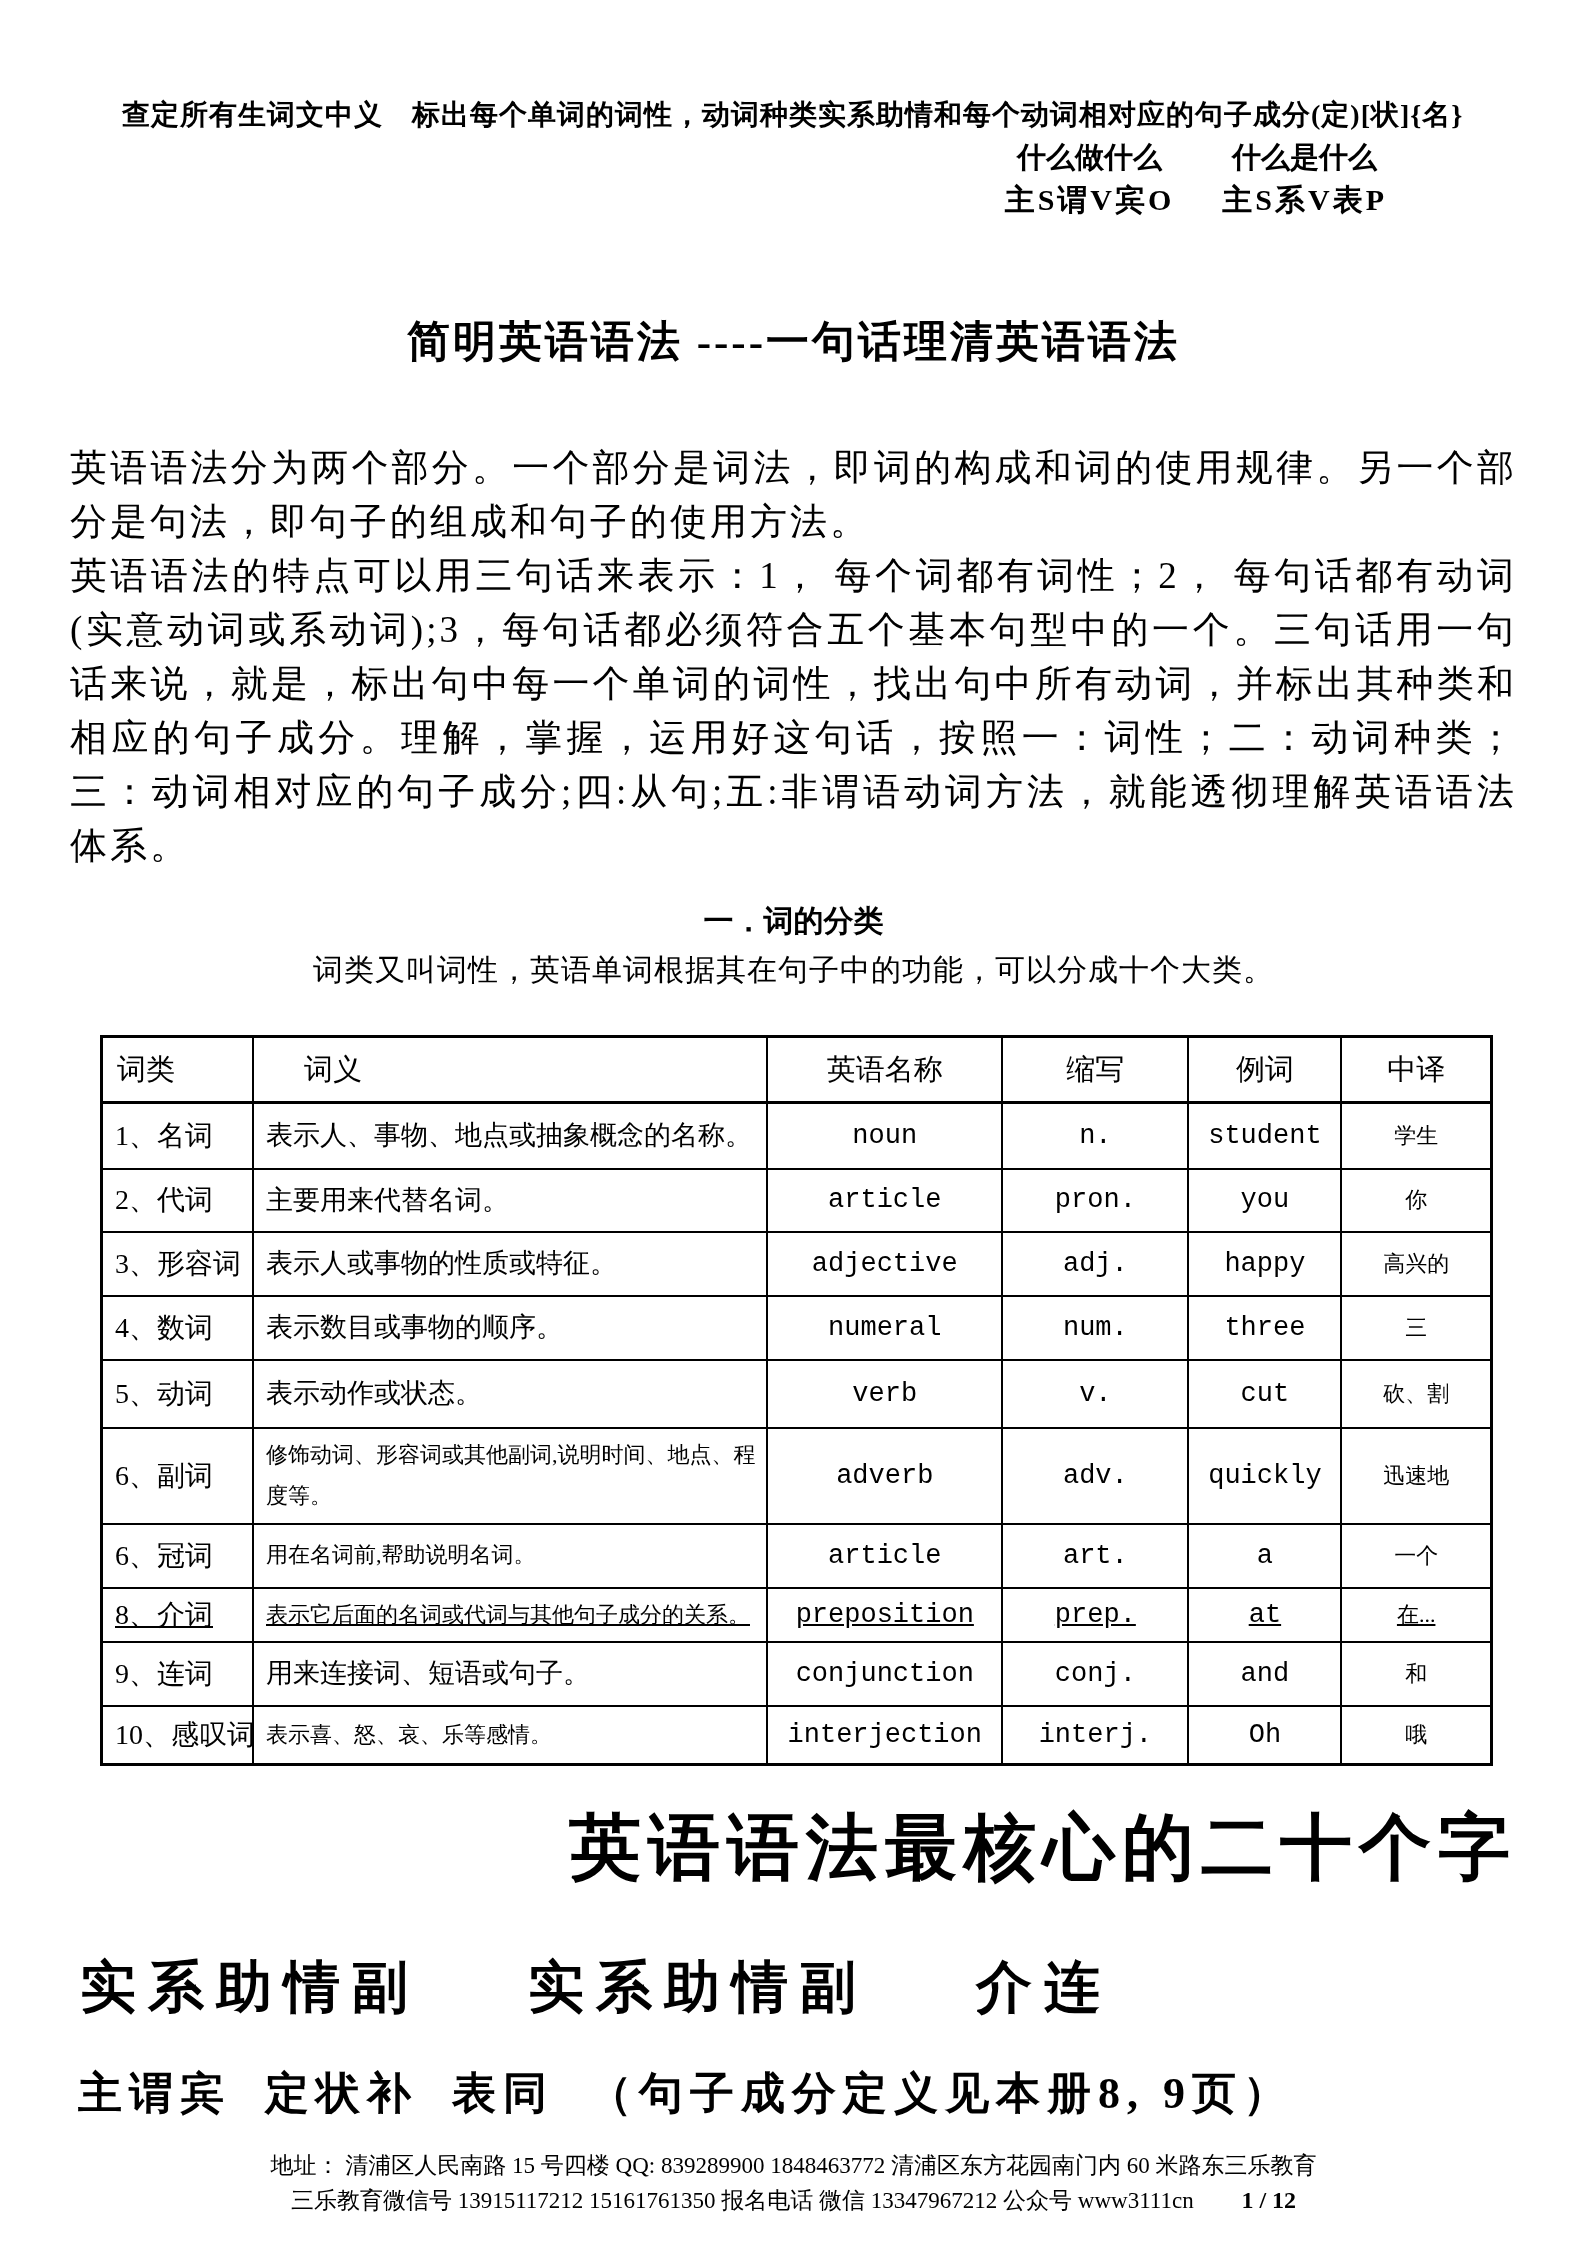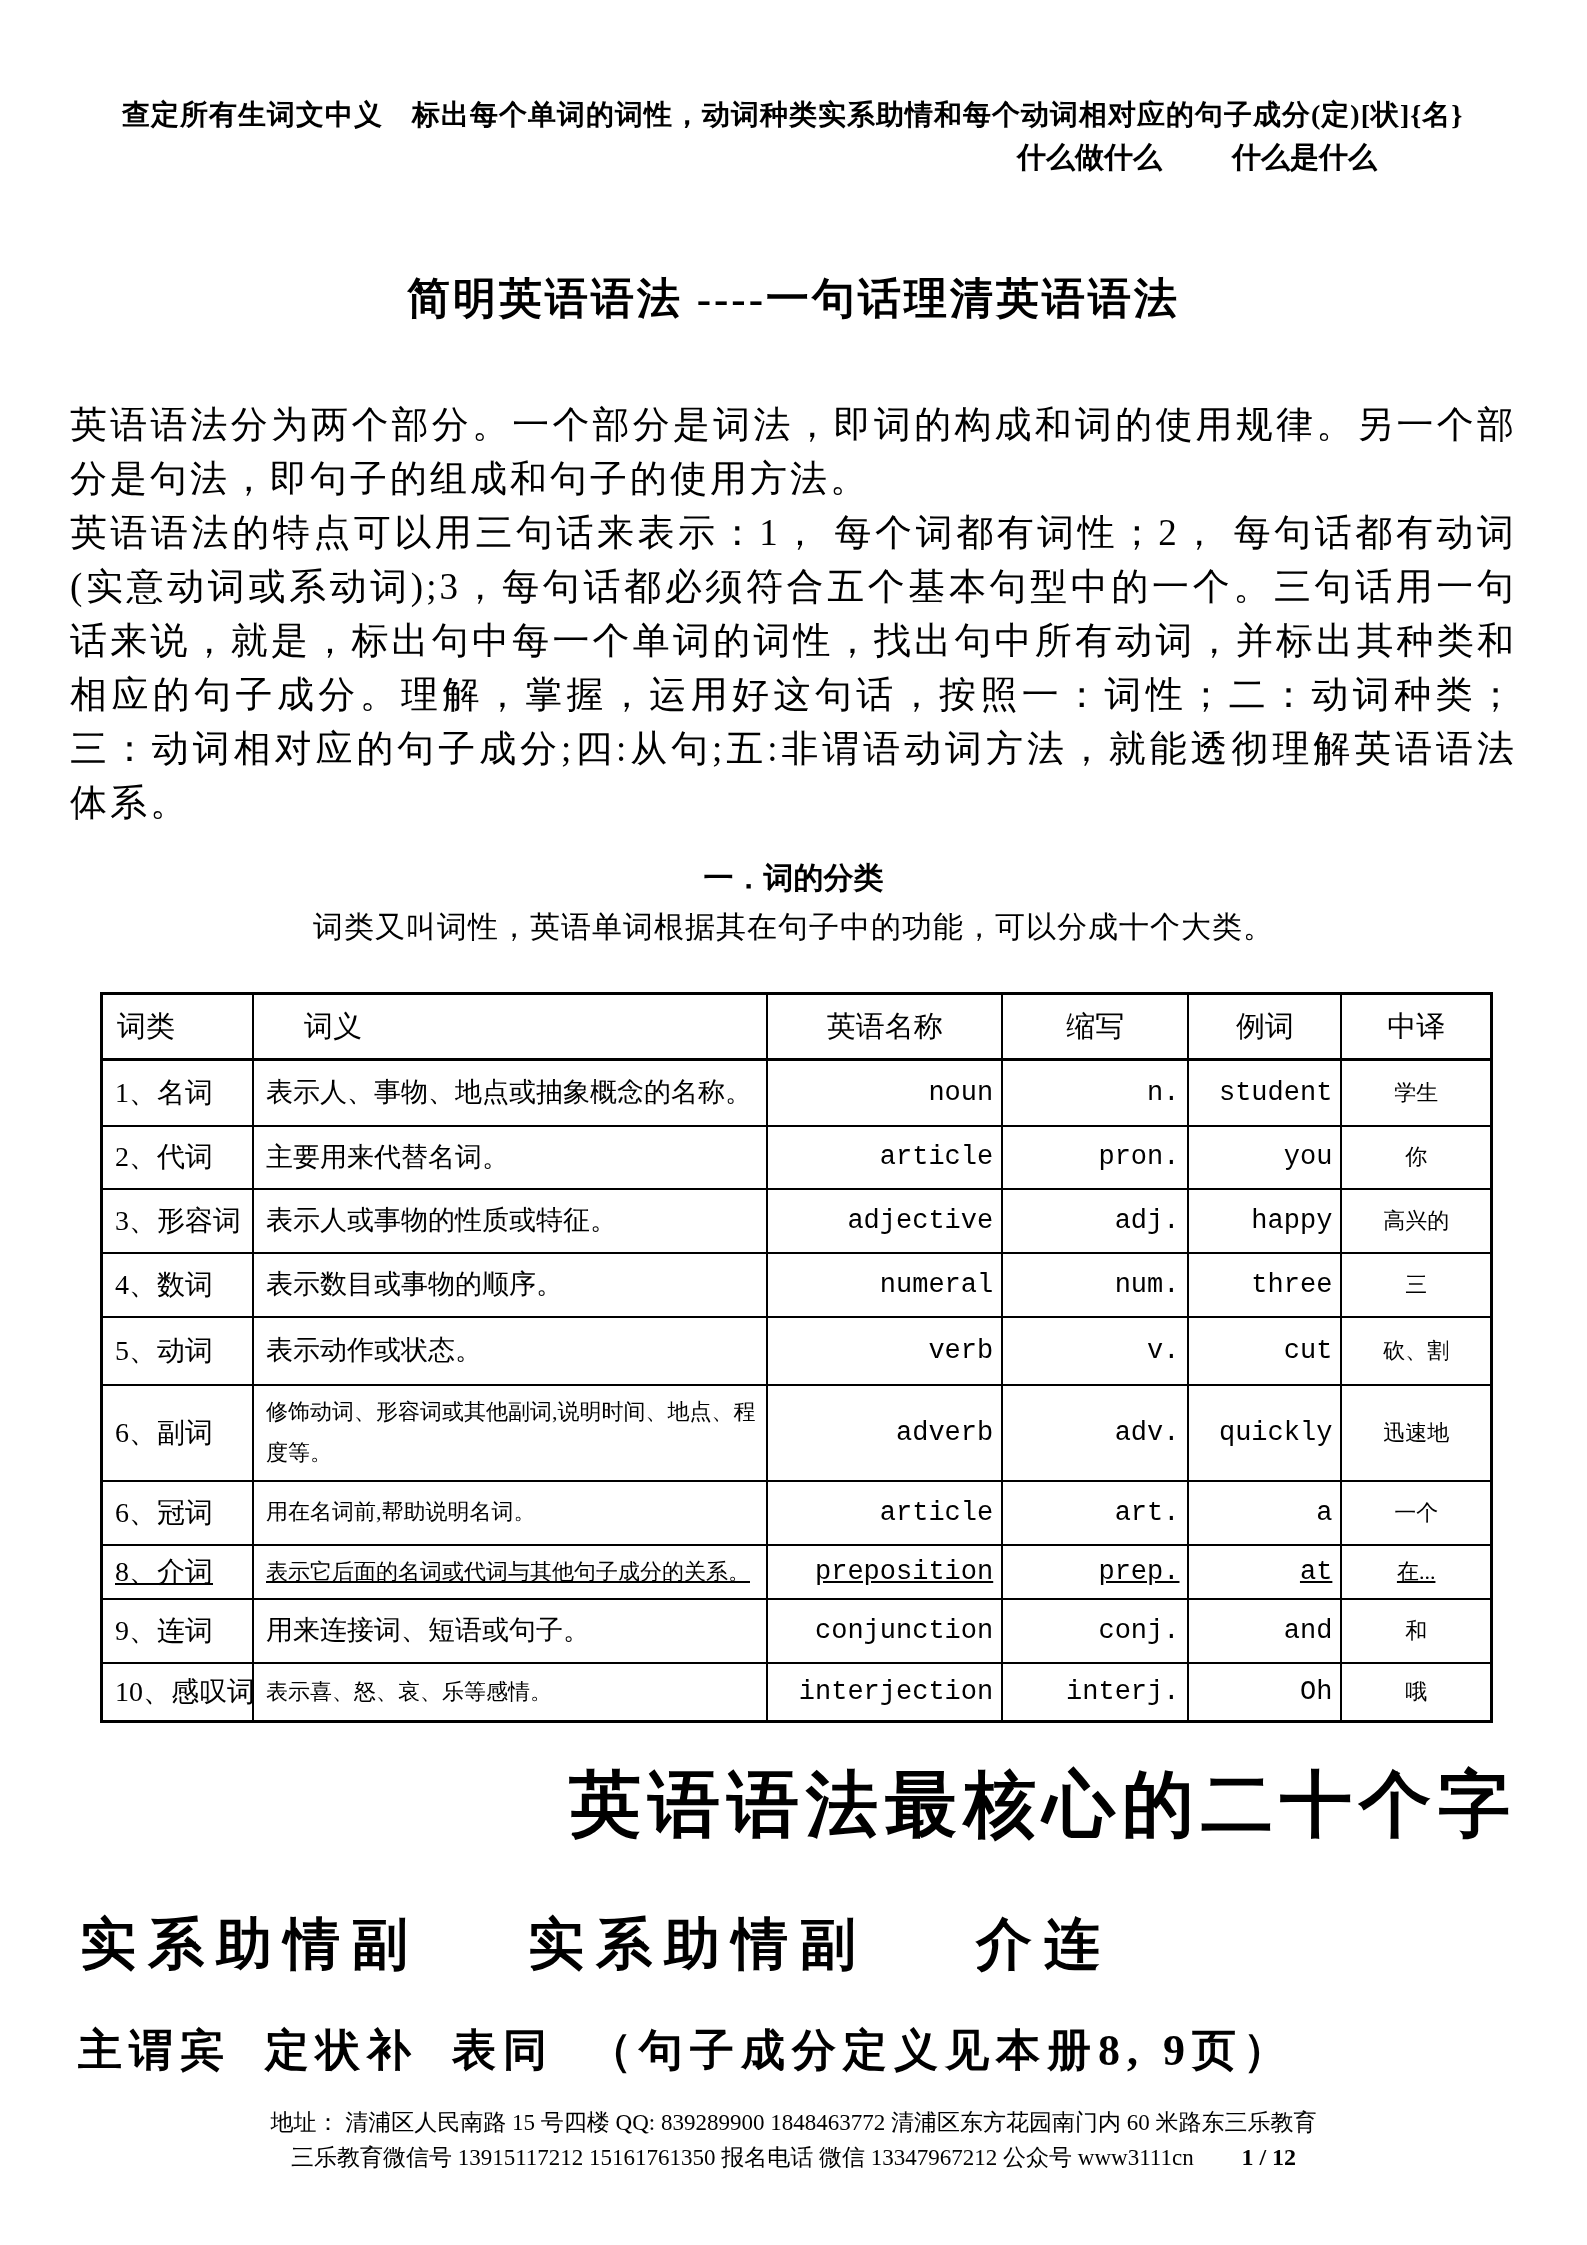--- a/index.html
+++ b/index.html
@@ -90,21 +90,21 @@
   }
   .word-table thead tr { height:66px; border-bottom:3px solid #000; }
   .word-table th { font-weight:normal; font-size:29px; text-align:center; }
   .word-table th.c1 { text-align:left; padding-left:14px; }
   .word-table th.c2 { text-align:left; padding-left:50px; }
 
   .word-table td.c1 { font-size:28px; padding-left:12px; white-space:nowrap; }
   .word-table td.c2 { font-size:27px; line-height:1.85; padding-left:12px; }
   .word-table td.c3, .word-table td.c4, .word-table td.c5 {
     font-family:"Liberation Mono","DejaVu Sans Mono",monospace;
-    font-size:27px; text-align:right;
+    font-size:27px; text-align:center;
   }
   .word-table td.c6 { font-size:22px; text-align:center; }
 
   .word-table tbody tr:nth-child(1)  { height:66px; }
   .word-table tbody tr:nth-child(2)  { height:48px; }
   .word-table tbody tr:nth-child(3)  { height:62px; }
   .word-table tbody tr:nth-child(4)  { height:64px; }
   .word-table tbody tr:nth-child(5)  { height:68px; }
   .word-table tbody tr:nth-child(6)  { height:92px; }
   .word-table tbody tr:nth-child(7)  { height:64px; }
@@ -161,20 +161,24 @@
 <body>
 
 <div class="page">
 
   <div class="anno">
     <div class="anno-line1">查定所有生词文中义　标出每个单词的词性，动词种类实系助情和每个动词相对应的句子成分(定)[状]{名}</div>
     <div class="anno-line2">
       <span>什么做什么</span>
       <span>什么是什么</span>
     </div>
+    <div class="anno-line3">
+      <span>主S谓V宾O</span>
+      <span>主S系V表P</span>
+    </div>
   </div>
 
   <h1 class="doc-title">简明英语语法 ----一句话理清英语语法</h1>
 
   <div class="intro">
     <p>英语语法分为两个部分。一个部分是词法，即词的构成和词的使用规律。另一个部分是句法，即句子的组成和句子的使用方法。</p>
     <p>英语语法的特点可以用三句话来表示：1， 每个词都有词性；2， 每句话都有动词(实意动词或系动词);3，每句话都必须符合五个基本句型中的一个。三句话用一句话来说，就是，标出句中每一个单词的词性，找出句中所有动词，并标出其种类和相应的句子成分。理解，掌握，运用好这句话，按照一：词性；二：动词种类；三：动词相对应的句子成分;四:从句;五:非谓语动词方法，就能透彻理解英语语法体系。</p>
   </div>
 
   <div class="section-heading">一．词的分类</div>

